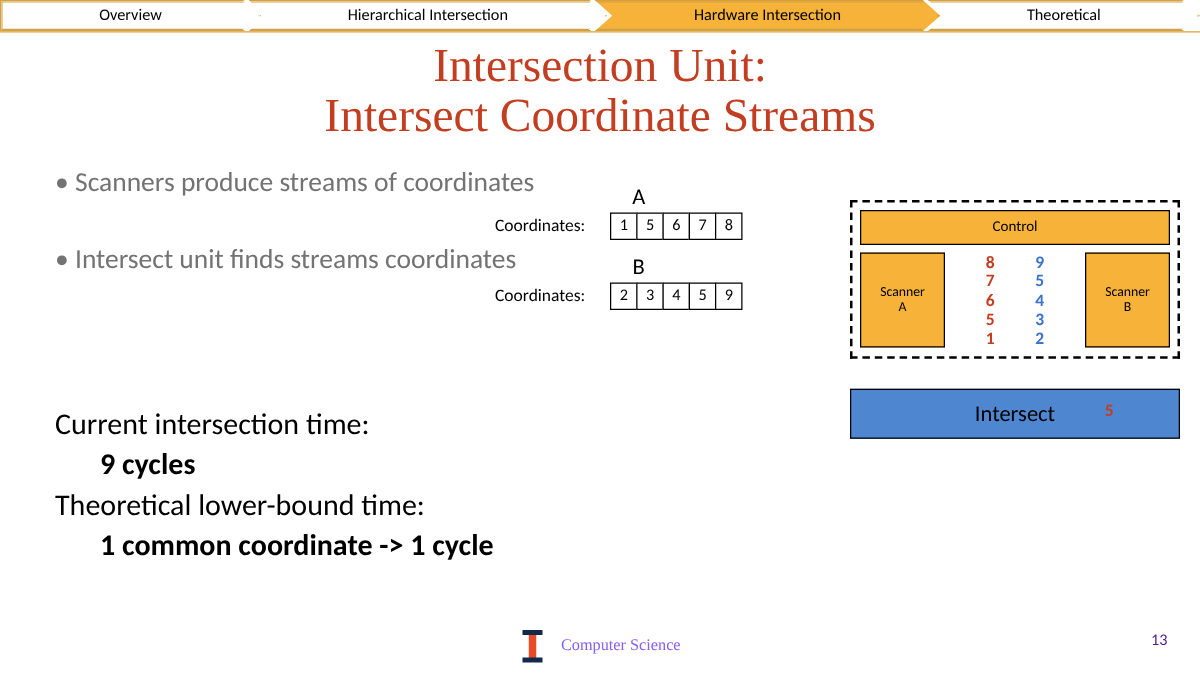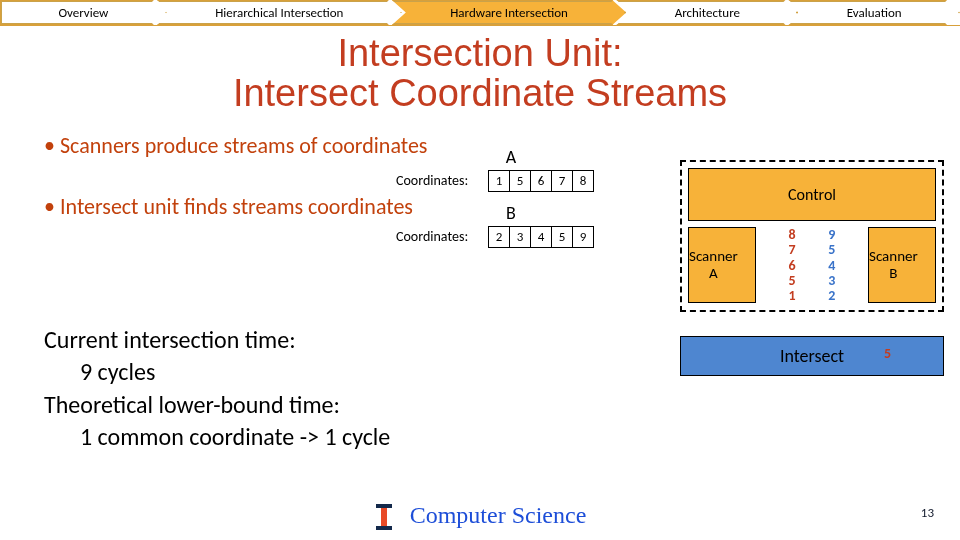--- a/index.html
+++ b/index.html
@@ -12,76 +12,72 @@
     font-size: 13px; border-top: 1px solid #d8a03a; border-bottom: 1px solid #d8a03a;
     background: #fff; color: #000;
     clip-path: polygon(0 0, calc(100% - 14px) 0, 100% 50%, calc(100% - 14px) 100%, 0 100%, 14px 50%);
     margin-left: -10px; padding: 0 18px;
     border-left: 1px solid #d8a03a; border-right: 1px solid #d8a03a;
   }
   .crumb:first-child { margin-left: 0; clip-path: polygon(0 0, calc(100% - 14px) 0, 100% 50%, calc(100% - 14px) 100%, 0 100%); }
   .crumb.active { background: #f7b239; }
   .crumb .outline { position:absolute; inset:0; border:1px solid #caa24a; clip-path: inherit; pointer-events:none; }
 
-  .title { text-align: center; margin-top: 8px; font-size: 38px; line-height: 1.05; color: #c33d20; font-weight: 400; font-family: Liberation Sans, sans-serif; }
+  .title { text-align: center; margin-top: 8px; font-size: 38px; line-height: 1.05; color: #c33d20; font-weight: 400; font-family: Liberation Serif, serif; }
 
   .body { position: relative; padding: 18px 0 0 44px; }
-  .bullets { font-size: 22px; color: #c2410c; line-height: 1.25; width: 430px; }
+  .bullets { font-size: 22px; color: #737373; line-height: 1.25; width: 430px; }
   .bullets li { list-style: none; margin-bottom: 34px; position: relative; padding-left: 16px; }
   .bullets li::before { content: "•"; position: absolute; left: 0; top: 0; }
 
   .streams { position: absolute; left: 396px; top: 32px; width: 230px; }
   .stream-label { text-align: center; font-size: 18px; margin-bottom: 2px; }
   .row { display: flex; align-items: center; margin-bottom: 10px; }
   .coord-label { font-size: 14px; width: 92px; padding-right: 6px; }
   .cells { display: flex; }
   .cell { width: 22px; height: 22px; border: 1px solid #000; margin-left: -1px; display:flex; align-items:center; justify-content:center; font-size: 13px; background:#fff; }
   .cell:first-child { margin-left: 0; }
 
   .diagram { position: absolute; left: 680px; top: 46px; width: 264px; }
   .dashed-wrap { border: 2px dashed #000; padding: 6px; position: relative; }
-  .ctrl-box { border: 1px solid #000; background: #f7b239; text-align: center; font-size: 16px; padding: 16px 0; margin-bottom: 6px; }
+  .ctrl-box { border: 1px solid #000; background: #f7b239; text-align: center; font-size: 12px; padding: 6px 0; margin-bottom: 6px; }
   .scan-row { display: flex; align-items: center; justify-content: space-between; }
-  .scan-box { border: 1px solid #000; background: #f7b239; width: 68px; height: 76px; display:flex; align-items:center; justify-content:flex-start; font-size:15px; text-align:center; line-height:1.15; }
+  .scan-box { border: 1px solid #000; background: #f7b239; width: 68px; height: 76px; display:flex; align-items:center; justify-content:center; font-size:11px; text-align:center; line-height:1.15; }
   .stack { display:flex; flex-direction:column; align-items:center; font-size:14px; line-height:1.1; color:#c33d20; font-weight:600; }
   .stack.blue { color:#3a73c9; }
   .intersect { border:1px solid #000; background:#4e86d0; color:#000; text-align:center; margin-top:24px; padding:8px 0; font-size:18px; position:relative; }
   .intersect .out { position:absolute; right:52px; top:8px; font-size:14px; color:#c33d20; font-weight:600; }
 
   .timing { position:absolute; left:44px; top:210px; font-size:24px; line-height:1.35; }
-  .timing .indent { padding-left: 36px; }
+  .timing .indent { padding-left: 36px; font-weight: bold; }
 
-  .footer { position:absolute; bottom:10px; width:100%; text-align:center; font-size:24px; color:#1d4ed8; font-family:"Palatino Linotype",Georgia,serif; }
+  .footer { position:absolute; bottom:10px; width:100%; text-align:center; font-size:13px; color:#8b5cf6; font-family:"Palatino Linotype",Georgia,serif; }
   .footer .i-logo { display:inline-block; width:20px; height:26px; position:relative; margin-right:10px; vertical-align:middle; }
   .footer .i-logo::before { content:""; position:absolute; left:7px; top:3px; width:6px; height:20px; background:#e84a27; }
   .footer .i-logo::after { content:""; position:absolute; left:2px; top:0; width:16px; height:4px; background:#13294b; box-shadow: 0 22px 0 #13294b; }
-  .page-num { position:absolute; right:26px; bottom:20px; font-size:13px; color:#0f172a; }
+  .page-num { position:absolute; right:26px; bottom:20px; font-size:13px; color:#4c1d95; }
 </style>
 </head>
 <body>
 
 <div class="crumbs">
   <div class="crumb">
       <span>Overview</span>
       <span class="outline"></span>
     </div>
   <div class="crumb">
       <span>Hierarchical Intersection</span>
       <span class="outline"></span>
     </div>
   <div class="crumb active">
       <span>Hardware Intersection</span>
       <span class="outline"></span>
     </div>
   <div class="crumb">
-      <span>Architecture</span>
-      <span class="outline"></span>
-    </div>
-  <div class="crumb">
-      <span>Evaluation</span>
+      <span>Theoretical</span>
       <span class="outline"></span>
     </div>
 </div>
 
 <h1 class="title">
   <span>Intersection Unit:</span><br>
   <span>Intersect Coordinate Streams</span>
 </h1>
 
 <div class="body">

